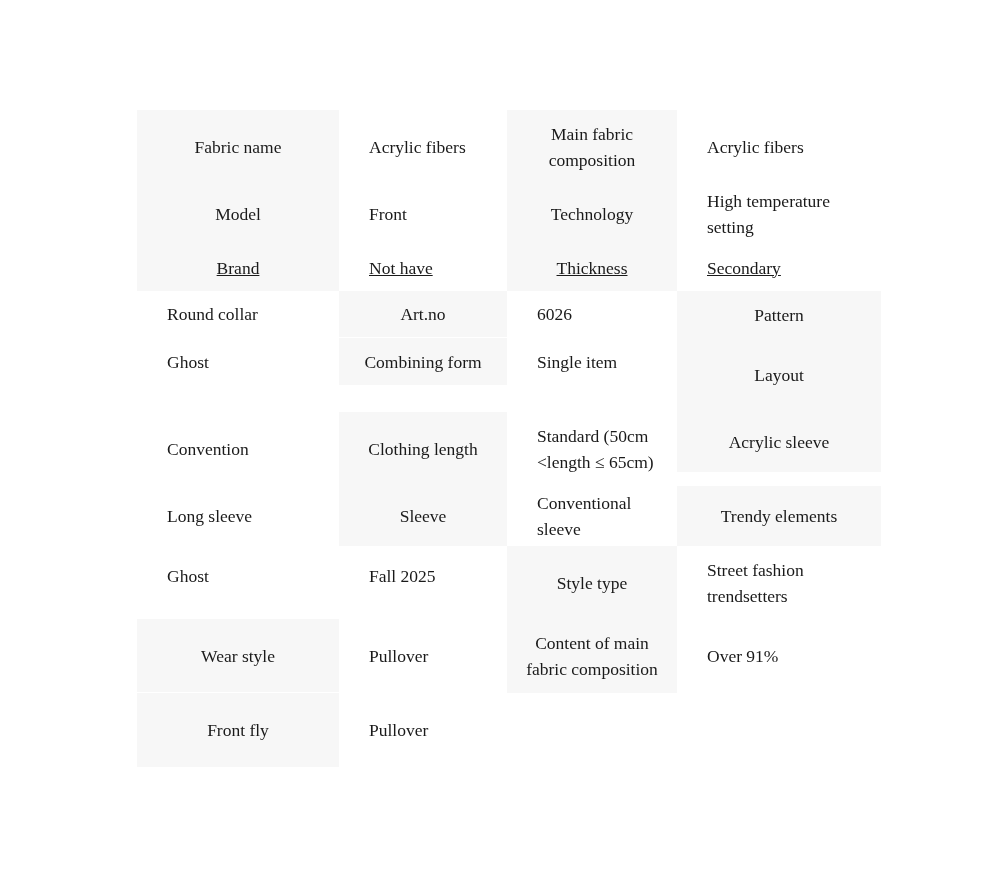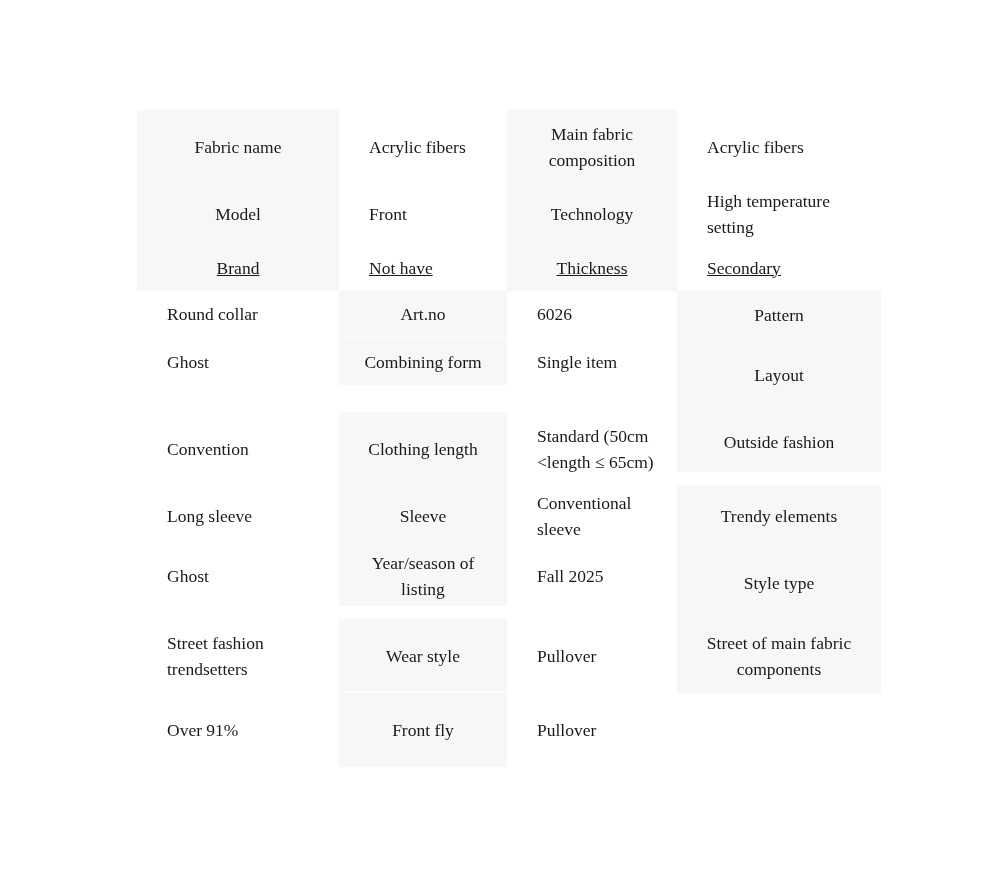--- a/index.html
+++ b/index.html
@@ -133,60 +133,57 @@
       <span>Convention</span>
     </div>
   <div class="cell label-cell col-shade row-h-6">
       <span>Clothing length</span>
     </div>
   <div class="cell value-cell row-h-6">
       <span>Standard (50cm &lt;length ≤ 65cm)</span>
     </div>
 
   <div class="cell label-cell col-shade row-h-7">
-      <span>Outside fashion</span>
+      <span>Acrylic sleeve</span>
     </div>
   <div class="cell value-cell row-h-7">
       <span>Long sleeve</span>
     </div>
   <div class="cell label-cell col-shade row-h-7">
       <span>Sleeve</span>
     </div>
   <div class="cell value-cell row-h-7">
       <span>Conventional sleeve</span>
     </div>
 
   <div class="cell label-cell col-shade row-h-8">
       <span>Trendy elements</span>
     </div>
   <div class="cell value-cell row-h-8">
       <span>Ghost</span>
-    </div>
-  <div class="cell label-cell col-shade row-h-8">
-      <span>Year/season of listing</span>
     </div>
   <div class="cell value-cell row-h-8">
       <span>Fall 2025</span>
     </div>
 
   <div class="cell label-cell col-shade row-h-9">
       <span>Style type</span>
     </div>
   <div class="cell value-cell row-h-9">
       <span>Street fashion trendsetters</span>
     </div>
   <div class="cell label-cell col-shade row-h-9">
       <span>Wear style</span>
     </div>
   <div class="cell value-cell row-h-9">
       <span>Pullover</span>
     </div>
 
   <div class="cell label-cell col-shade row-h-10">
-      <span>Street of main fabric components</span>
+      <span>Content of main fabric composition</span>
     </div>
   <div class="cell value-cell row-h-10">
       <span>Over 91%</span>
     </div>
   <div class="cell label-cell col-shade row-h-10">
       <span>Front fly</span>
     </div>
   <div class="cell value-cell row-h-10">
       <span>Pullover</span>
     </div>

